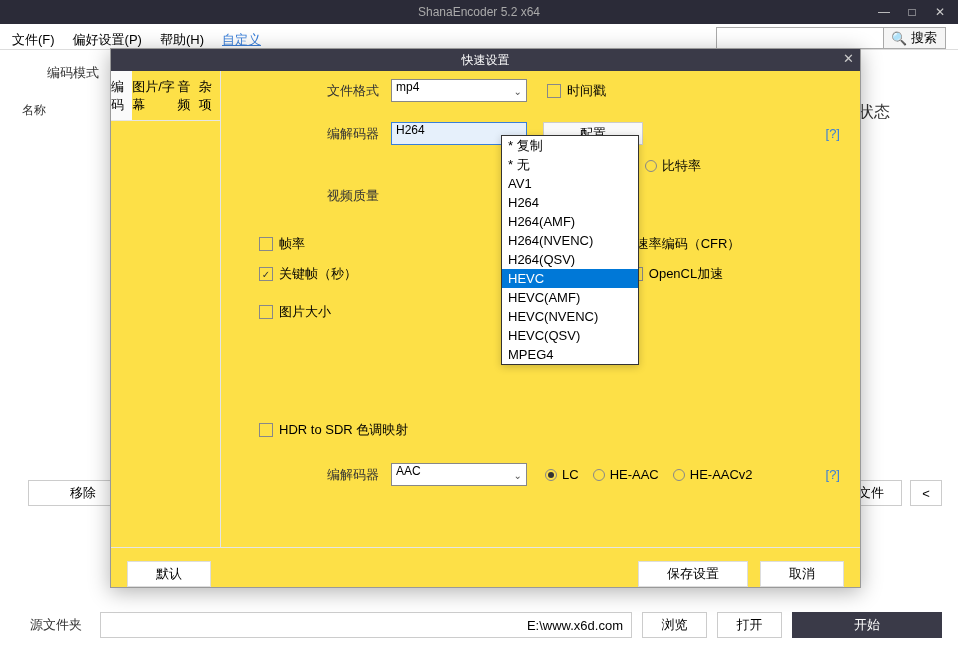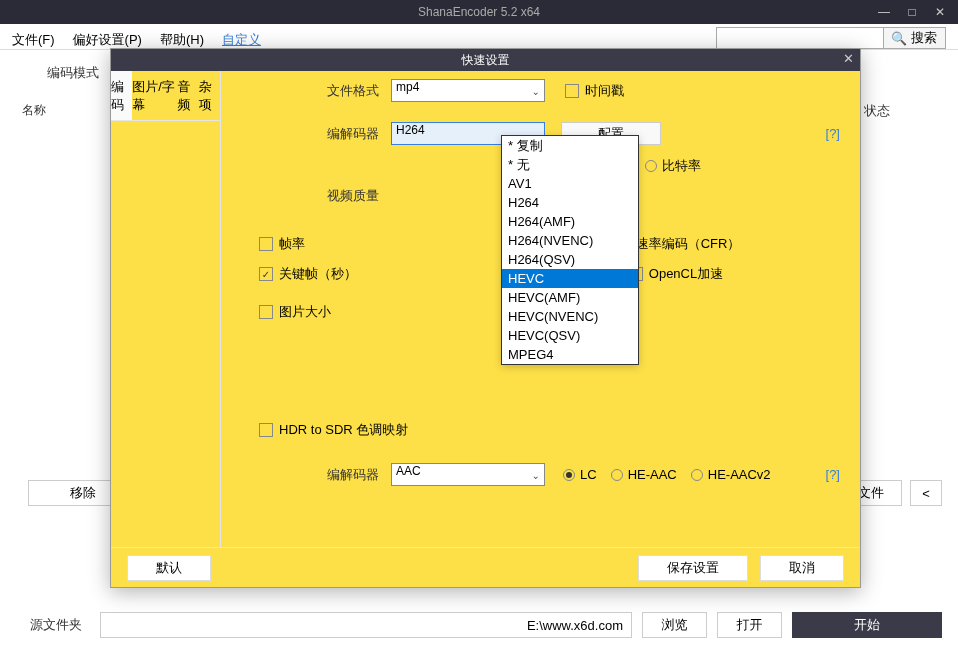--- a/index.html
+++ b/index.html
@@ -14,21 +14,21 @@
     .menu-item { cursor: pointer; }
     .menu-item.custom { color: #3a7fd9; text-decoration: underline; }
     .search-area { margin-left: auto; display: flex; align-items: center; }
     .search-input { width: 168px; height: 22px; border: 1px solid #aaa; padding: 0 4px; font-size: 12px; }
     .search-btn { height: 22px; padding: 0 8px; border: 1px solid #aaa; border-left: none; background: #f5f5f5; font-size: 13px; cursor: pointer; display: flex; align-items: center; gap: 3px; }
     .search-icon { font-size: 13px; }
     
     .main-area { display: flex; height: calc(100% - 50px - 34px - 20px); position: relative; }
     .encoding-mode { position: absolute; left: 47px; top: 14px; font-size: 13px; color: #333; }
     .name-label { position: absolute; left: 22px; top: 52px; font-size: 12px; color: #333; }
-    .status-label { position: absolute; right: 68px; top: 52px; font-size: 13px; color: #333; }
+    .status-label { position: absolute; right: 68px; top: 52px; font-size: 16px; color: #333; }
     
     .bottom-bar { height: 68px; padding: 4px 16px; display: flex; flex-direction: column; gap: 6px; }
     .bottom-row1 { display: flex; gap: 8px; align-items: center; }
     .btn { height: 26px; border: 1px solid #ccc; background: #fff; padding: 0 12px; font-size: 13px; cursor: pointer; display: inline-flex; align-items: center; justify-content: center; }
     .btn-wide { width: 110px; justify-content: center; }
     .bottom-row1 .spacer { flex: 1; }
     .add-file-btn { width: 62px; }
     .small-btn { width: 32px; }
     
     .bottom-row2 { display: flex; gap: 10px; align-items: center; margin-top: 26px; }
@@ -42,35 +42,35 @@
     .modal-close { position: absolute; right: 6px; top: 2px; color: #ccc; cursor: pointer; font-size: 13px; }
     
     .modal-body { display: flex; height: calc(100% - 22px - 40px); }
     .modal-sidebar { width: 110px; border-right: 1px solid #e5e5e5; display: flex; flex-direction: row; }
     .sidebar-tab { height: 50px; display: flex; align-items: center; justify-content: center; font-size: 13px; cursor: pointer; border-bottom: 1px solid #e5e5e5; }
     .sidebar-tab.active { background: #fafafa; }
     
     .modal-content { flex: 1; padding: 8px 20px; position: relative; overflow: visible; font-size: 13px; }
     .form-row { display: flex; align-items: center; margin-bottom: 12px; }
     .form-label { width: 150px; text-align: right; padding-right: 12px; color: #333; font-size: 13px; }
-    .form-select { width: 154px; height: 23px; border: 1px solid #888; background: #fff; padding: 0 4px; font-size: 12px; position: relative; cursor: pointer; }
+    .form-select { width: 136px; height: 23px; border: 1px solid #888; background: #fff; padding: 0 4px; font-size: 12px; position: relative; cursor: pointer; }
     .form-select.highlighted { border: 1px solid #3a7fd9; background: #e6f0fb; }
     .select-arrow { position: absolute; right: 4px; top: 50%; transform: translateY(-50%); font-size: 10px; color: #555; }
     .checkbox { width: 14px; height: 14px; border: 1px solid #888; margin-right: 6px; display: inline-flex; align-items: center; justify-content: center; font-size: 10px; }
     .checkbox.checked::after { content: "✓"; color: #333; }
     .radio { width: 12px; height: 12px; border: 1px solid #888; border-radius: 50%; margin-right: 5px; display: inline-flex; align-items: center; justify-content: center; }
     .radio.checked::after { content: ""; width: 6px; height: 6px; background: #333; border-radius: 50%; }
     .config-btn { width: 100px; height: 23px; border: 1px solid #ccc; background: #f9f9f9; font-size: 13px; cursor: pointer; margin-left: 16px; }
     .help-link { margin-left: auto; color: #3a7fd9; font-size: 13px; cursor: pointer; }
     
     .dropdown-list { position: absolute; left: 280px; top: 64px; width: 138px; border: 1px solid #333; background: #fff; z-index: 20; box-shadow: 0 2px 8px rgba(0,0,0,0.2); }
     .dropdown-item { height: 19px; padding: 0 6px; font-size: 13px; cursor: pointer; display: flex; align-items: center; }
     .dropdown-item.selected { background: #0078d7; color: #fff; }
     
-    .modal-footer { height: 40px; border-top: 1px solid #e5e5e5; display: flex; align-items: center; padding: 0 16px; }
+    .modal-footer { height: 40px; border-top: 1px solid #e5e5e5; display: flex; align-items: flex-end; padding: 0 16px; }
     .modal-btn { height: 26px; padding: 0 28px; border: 1px solid #ddd; background: #fff; font-size: 13px; cursor: pointer; }
     .modal-footer .spacer { flex: 1; }
     
     .check-group-indent { margin-left: 18px; }
   </style>
 </head>
 <body>
 
 <div class="titlebar">
   <span class="titlebar-text">ShanaEncoder 5.2 x64</span>

